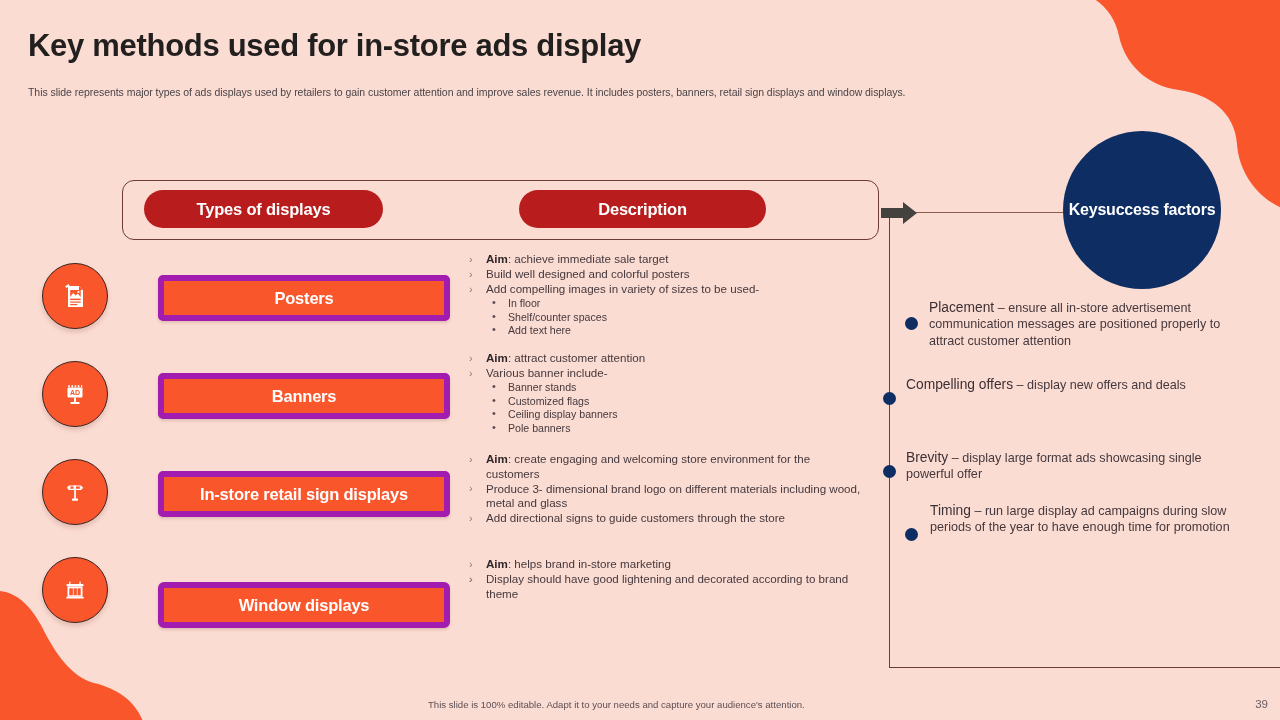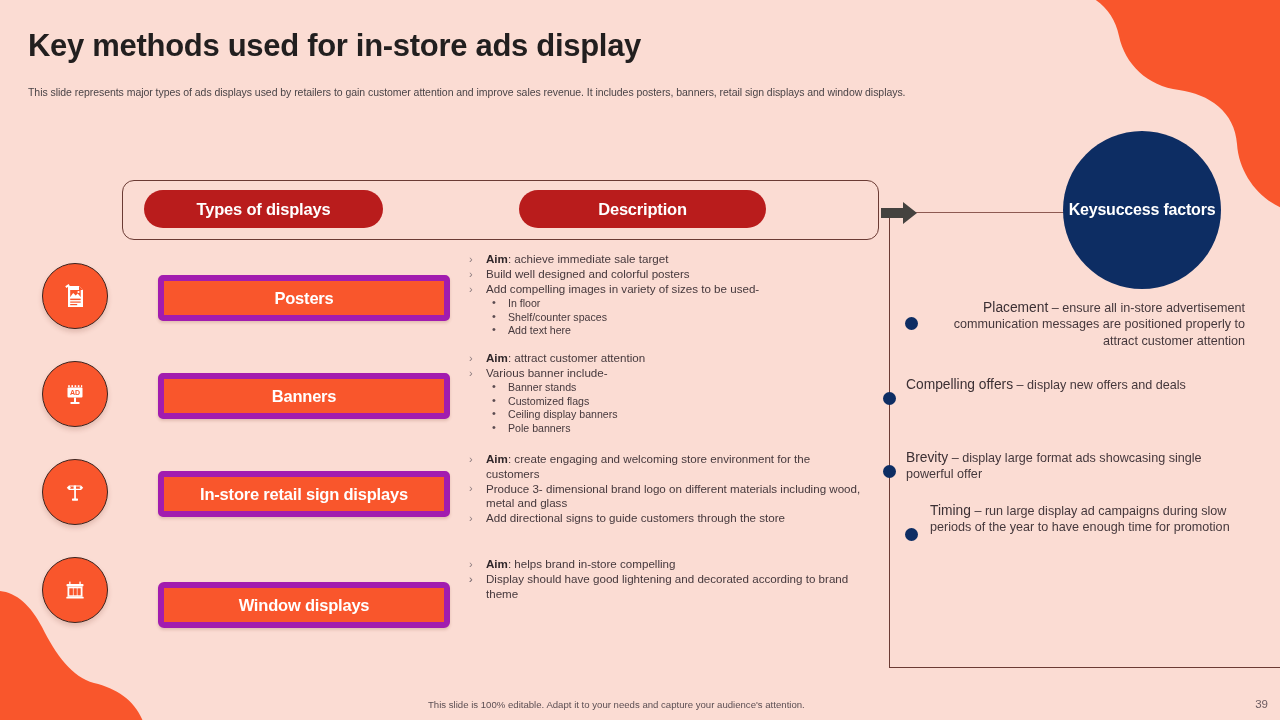--- a/index.html
+++ b/index.html
@@ -349,40 +349,40 @@
       <rect x="9.3" y="13.3" width="3.6" height="7" fill="#f9562c"></rect>
       <rect x="13.6" y="13.3" width="3.2" height="7" fill="#f9562c"></rect>
       <rect x="17.5" y="13.3" width="3.2" height="7" fill="#f9562c"></rect>
       <rect x="6.3" y="21.8" width="17.4" height="1.6" rx="0.5" fill="#ffffff"></rect>
       <rect x="9.2" y="6.6" width="1.3" height="2.4" fill="#ffffff"></rect>
       <rect x="19.4" y="6.6" width="1.3" height="2.4" fill="#ffffff"></rect>
     </svg>
   </div>
   <div class="method-btn" style="top:582px;border-radius:6px;">Window displays</div>
   <div class="desc-block" style="top:557px;">
-    <div class="desc-line"><span class="chev">›</span><b>Aim</b><span>: helps brand in-store compelling</span></div>
+    <div class="desc-line"><span class="chev">›</span><b>Aim</b><span>: helps brand in-store marketing</span></div>
     <div class="desc-line"><span class="chev">›</span></div>
     <div class="desc-line"><span class="chev">›</span><span>Display should have good lightening and decorated according to brand theme</span></div>
   </div>
 
   <div class="conn-vline"></div>
   <div class="conn-hline-bottom"></div>
   <div class="conn-hline-top"></div>
   <svg class="conn-arrow" viewBox="0 0 36 22">
     <path d="M0,6 h22 v-6 l14,11 l-14,11 v-6 h-22 z" fill="#44423f"></path>
   </svg>
 
   <div class="key-circle">
     <span>Key</span>
     <span>success factors</span>
   </div>
 
   <div class="factor" style="left:905px; top:300px; width:340px;">
     <span class="bullet" style="left:0px; top:17px;"></span>
-    <span class="ftext" style="margin-left:40px;text-align:right;"><span class="fhead">Placement</span><span> – ensure all in-store advertisement communication messages are positioned properly to attract customer attention</span></span>
+    <span class="ftext" style="margin-left:24px;"><span class="fhead">Placement</span><span> – ensure all in-store advertisement communication messages are positioned properly to attract customer attention</span></span>
   </div>
 
   <div class="factor" style="left:883px; top:377px; width:340px;">
     <span class="bullet" style="left:0px; top:15px;"></span>
     <span class="ftext" style="margin-left:23px;"><span class="fhead">Compelling offers</span><span> – display new offers and deals</span></span>
   </div>
 
   <div class="factor" style="left:883px; top:450px; width:350px;">
     <span class="bullet" style="left:0px; top:15px;"></span>
     <span class="ftext" style="margin-left:23px;"><span class="fhead">Brevity</span><span> – display large format ads showcasing single powerful offer</span></span>

